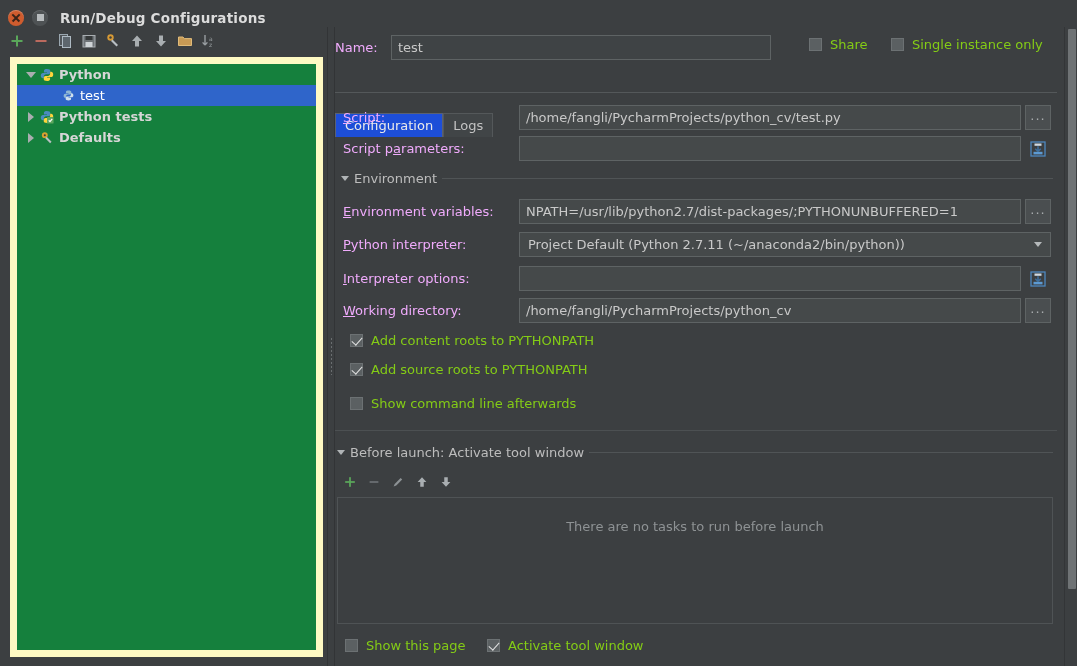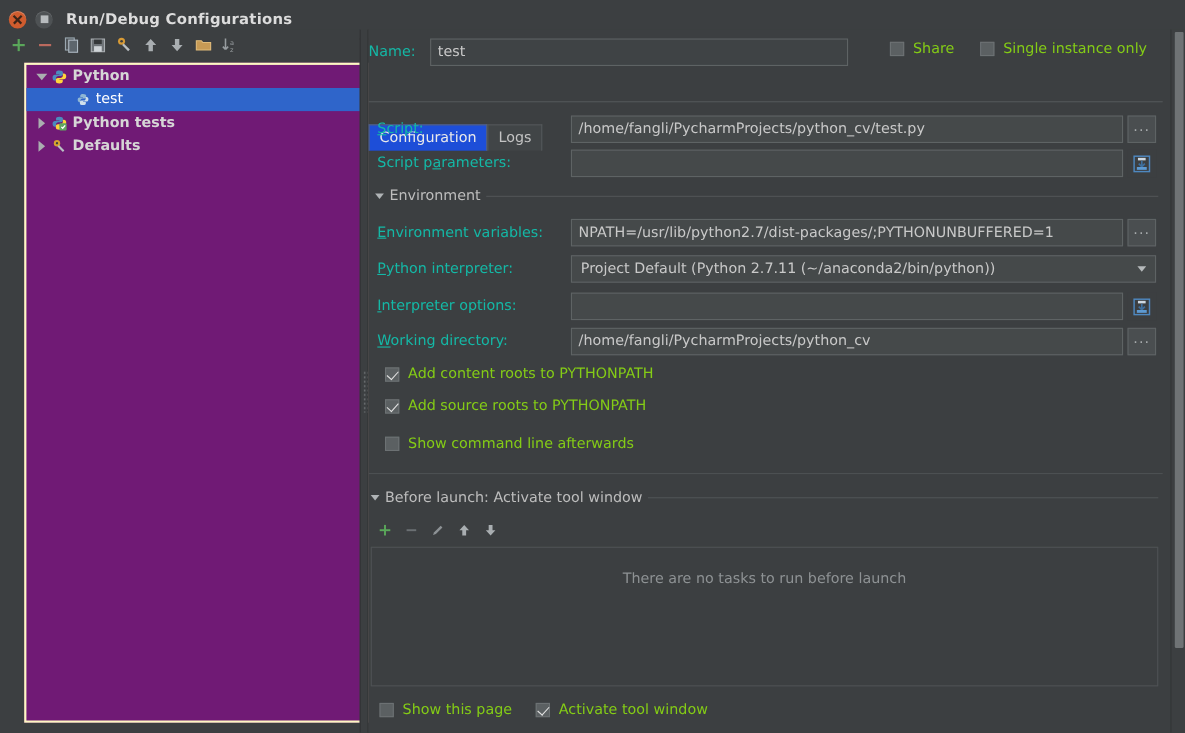--- a/index.html
+++ b/index.html
@@ -59,24 +59,24 @@
   .tree-toolbar {
     height: 28px; display: flex; align-items: center;
     padding: 0 6px; gap: 2px;
   }
   .tb-btn {
     width: 22px; height: 22px; display: flex;
     align-items: center; justify-content: center;
     position: relative;
   }
   .tree-box {
-    position: absolute; top: 30px; left: 22px;
+    position: absolute; top: 30px; left: 10px;
     width: 313px; height: 600px;
-    background: #701a75;
-    border: 2px solid #fef9c3;
+    background: #15803d;
+    border: 7px solid #fef9c3;
   }
   .tree-row {
     height: 21px; display: flex; align-items: center;
     padding-left: 6px; font-size: 13px; color: #c8c8c8;
   }
   .tree-row.bold { font-weight: bold; color: #d6d6d6; }
   .tree-row.selected { background: #2f65ca; color: #ffffff; }
   .twisty {
     width: 15px; height: 15px; flex: none;
     display: flex; align-items: center; justify-content: center;
@@ -115,21 +115,21 @@
   .right-panel {
     position: absolute; top: 27px; left: 335px;
     width: 742px; height: 639px;
     background: #3c3f41;
     overflow: hidden;
   }
   .rp-inner { position: relative; width: 722px; height: 639px; }
 
   .row { position: absolute; display: flex; align-items: center; }
 
-  .lbl { color: #14b8a6; font-size: 13px; white-space: nowrap; }
+  .lbl { color: #f0abfc; font-size: 13px; white-space: nowrap; }
   .lbl u { text-decoration: underline; }
 
   .field {
     background: #45494a;
     border: 1px solid #5e6364;
     height: 25px;
     color: #c9c9c9;
     font-size: 13px;
     display: flex; align-items: center;
     padding: 0 6px;

